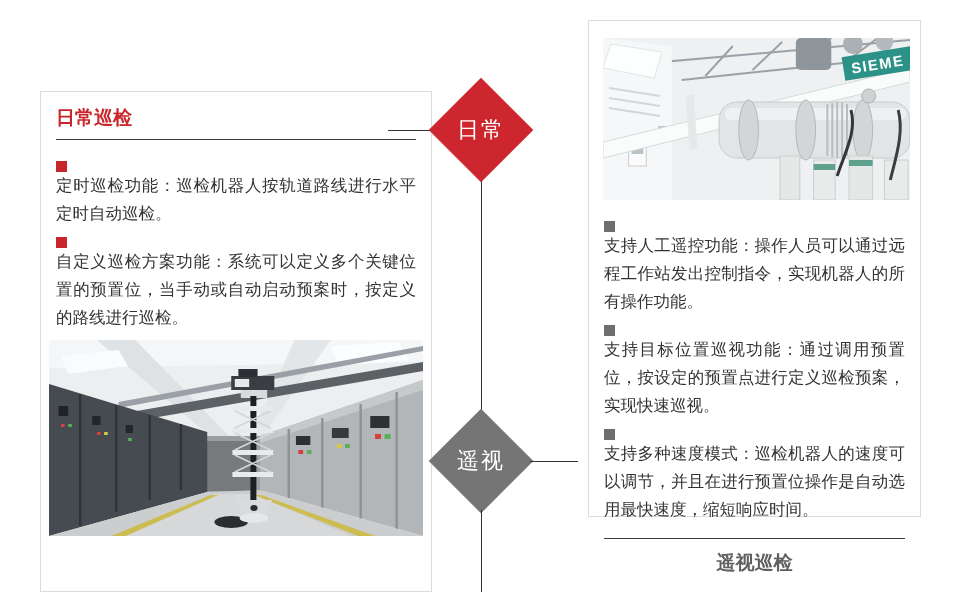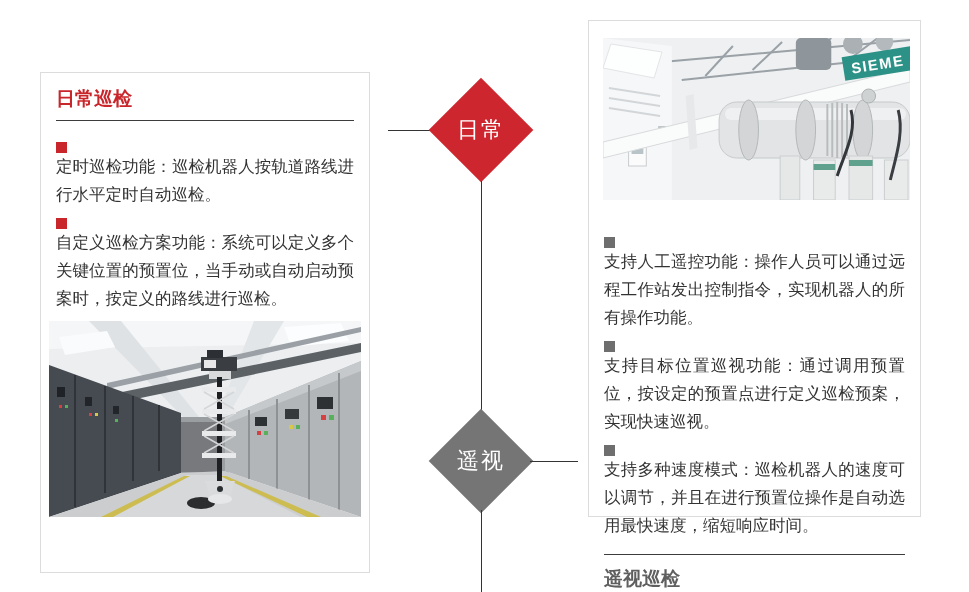--- a/index.html
+++ b/index.html
@@ -2,30 +2,30 @@
 <html><head>
 <meta charset="utf-8">
 <style>
   html,body{margin:0;padding:0;background:#ffffff;}
   body{width:969px;height:592px;overflow:hidden;position:relative;
        font-family:"Liberation Serif","DejaVu Serif",serif;color:#333;}
   .canvas{position:absolute;inset:0;}
 
   
   .panel{position:absolute;background:#ffffff;border:1px solid #dcdcdc;box-sizing:border-box;}
-  .panel-left{left:40px;top:72px;width:330px;height:501px;}
+  .panel-left{left:40px;top:91px;width:392px;height:501px;}
   .panel-right{left:588px;top:20px;width:333px;height:497px;}
 
   .panel h2{margin:14px 15px 0;font-size:19px;line-height:24px;font-weight:bold;color:#c9262c;}
-  .panel h3{margin:12px 15px 14px;font-size:19px;line-height:24px;font-weight:bold;color:#5f5f5f;}
+  .panel h3{margin:12px 15px 14px;font-size:19px;line-height:24px;font-weight:bold;color:#5f5f5f;text-align:center;}
   .rule{margin:9px 15px 0;border-top:1px solid #3d3d3d;height:0;}
   .rule2{margin:14px 15px 0;border-top:1px solid #3d3d3d;height:0;}
 
   ul.feature-list{margin:12px 15px 0;padding:0;list-style:none;}
-  .panel-right ul.feature-list{margin-top:28px;}
+  .panel-right ul.feature-list{margin-top:12px;}
   ul.feature-list li{display:flex;font-size:16.5px;line-height:28px;text-align:justify;flex-direction:column;}
   .sq{flex:0 0 11px;width:11px;height:11px;margin:9px 10px 0 0;}
   .sq.red{background:#c9262c;}
   .sq.gray{background:#6e6e6e;}
   .li-text{flex:1;}
 
   .photo{overflow:hidden;}
   .photo-left{margin:8px 8px 0;height:196px;}
   .photo-right{margin:17px 10px 0 14px;height:162px;}
   .photo svg{display:block;width:100%;height:100%;}

